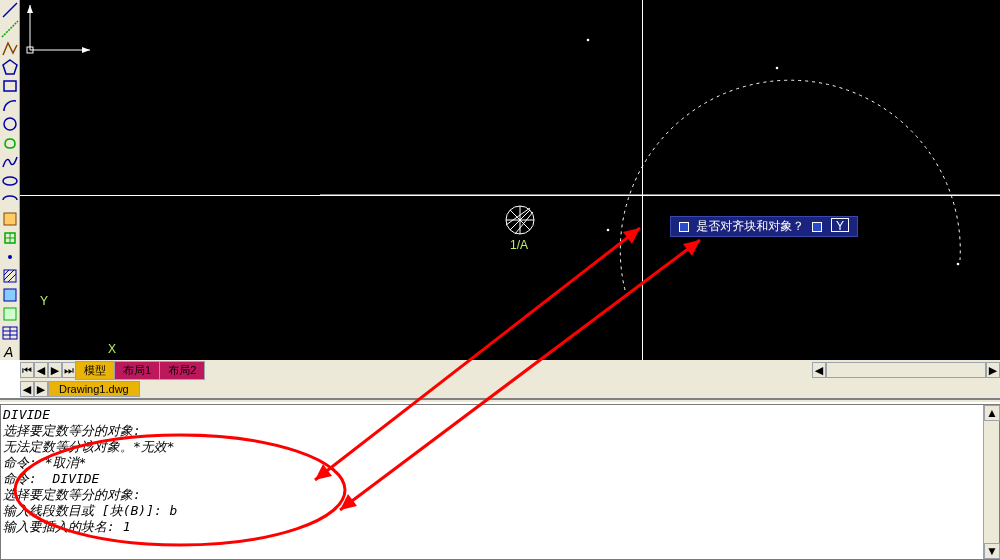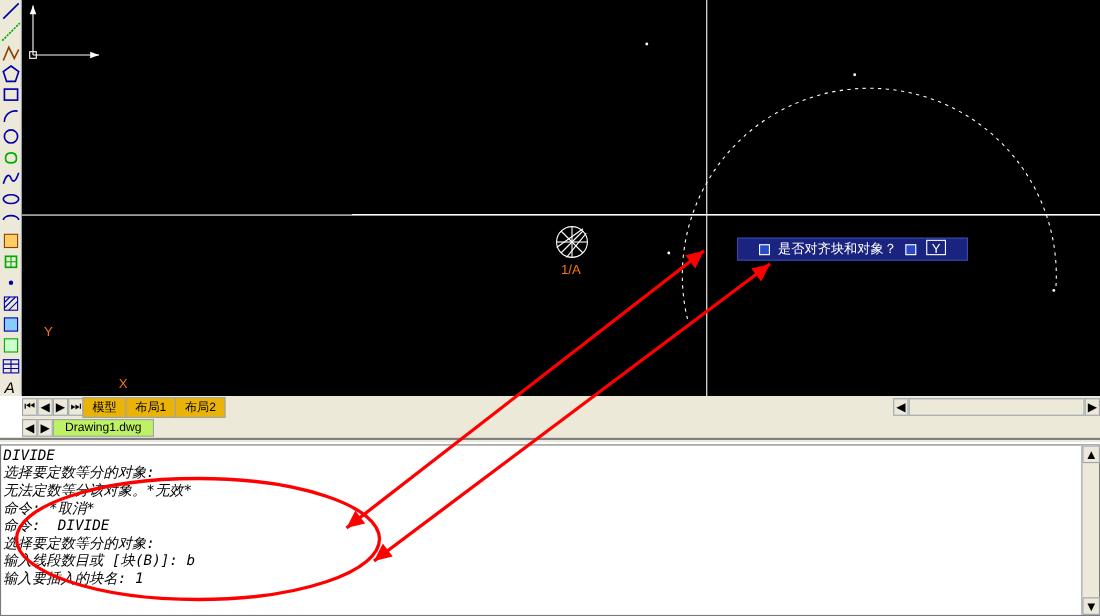--- a/index.html
+++ b/index.html
@@ -5,30 +5,30 @@
   * { margin:0; padding:0; box-sizing:border-box; }
   html,body { width:1000px; height:560px; background:#fff; font-family:"Microsoft YaHei","SimSun",Arial,sans-serif; font-size:12px; overflow:hidden; }
   .app { position:relative; width:1000px; height:560px; }
   .toolbar { position:absolute; left:0; top:0; width:20px; height:360px; background:#ece9d8; border-right:1px solid #9ca3af; }
   .tool-btn { width:18px; height:18px; margin:1px auto; display:block; }
   .tool-btn svg { width:18px; height:18px; display:block; }
   .draw-area { position:absolute; left:20px; top:0; right:0; height:360px; background:#000; overflow:hidden; }
   .draw-area svg { position:absolute; left:0; top:0; width:980px; height:360px; }
   .cross-v { position:absolute; left:622px; top:0; bottom:0; width:1px; background:#fff; }
   .cross-h { position:absolute; left:0; right:0; top:195px; height:1px; background:#fff; }
-  .marker-text { position:absolute; color:#f97316; font-size:12px; }
-  .tooltip { position:absolute; left:650px; top:216px; background:#1a237e; color:#fff; padding:1px 19px; font-size:12px; border:1px solid #3949ab; }
+  .marker-text { position:absolute; color:#bef264; font-size:12px; }
+  .tooltip { position:absolute; left:650px; top:216px; background:#1a237e; color:#fff; padding:1px 8px; font-size:12px; border:1px solid #3949ab; }
   .tooltip-input { display:inline-block; background:#1a237e; color:#fff; border:1px solid #fff; width:18px; height:14px; margin-left:6px; text-align:center; }
   .ucs { position:absolute; left:22px; bottom:2px; }
   .layout-tabs { position:absolute; left:20px; top:360px; right:0; height:20px; background:#ece9d8; display:flex; align-items:center; font-size:11px; }
   .nav-btn { width:14px; height:16px; background:#ece9d8; border:1px solid #9ca3af; display:flex; align-items:center; justify-content:center; cursor:pointer; }
-  .tab { padding:1px 8px; background:#eab308; border:1px solid #9ca3af; margin-left:-1px; cursor:pointer; }
+  .tab { padding:1px 8px; background:#be185d; border:1px solid #9ca3af; margin-left:-1px; cursor:pointer; }
   .tab.active { background:#eab308; }
   .file-tabs { position:absolute; left:20px; top:380px; right:0; height:18px; background:#ece9d8; display:flex; align-items:center; font-size:11px; }
-  .filetab { padding:1px 10px; background:#bef264; border:1px solid #9ca3af; }
+  .filetab { padding:1px 10px; background:#eab308; border:1px solid #9ca3af; }
   .separator { position:absolute; left:0; right:0; top:398px; height:6px; background:#ece9d8; border-top:2px solid #808080; border-bottom:2px solid #fff; }
   .cmd-area { position:absolute; left:0; right:0; top:404px; bottom:0; background:#fff; border:1px solid #7a7a7a; }
   .cmd-scroll { position:absolute; left:2px; right:18px; top:2px; bottom:22px; overflow:hidden; font-family:"SimSun",monospace; font-size:13px; line-height:16px; white-space:pre;font-style:italic; }
   .cmd-prompt { position:absolute; left:2px; right:18px; bottom:2px; height:18px; border-top:1px solid #ccc; font-family:"SimSun",monospace; font-size:13px; }
   .scrollbar-v { position:absolute; right:0; top:0; bottom:0; width:16px; background:#ece9d8; border-left:1px solid #9ca3af; }
   .annot { position:absolute; left:0; top:0; width:1000px; height:560px; pointer-events:none; }
   .sb-arrow { width:16px; height:16px; background:#ece9d8; border:1px solid #9ca3af; display:flex; align-items:center; justify-content:center; }
 </style>
 </head>
 <body>

